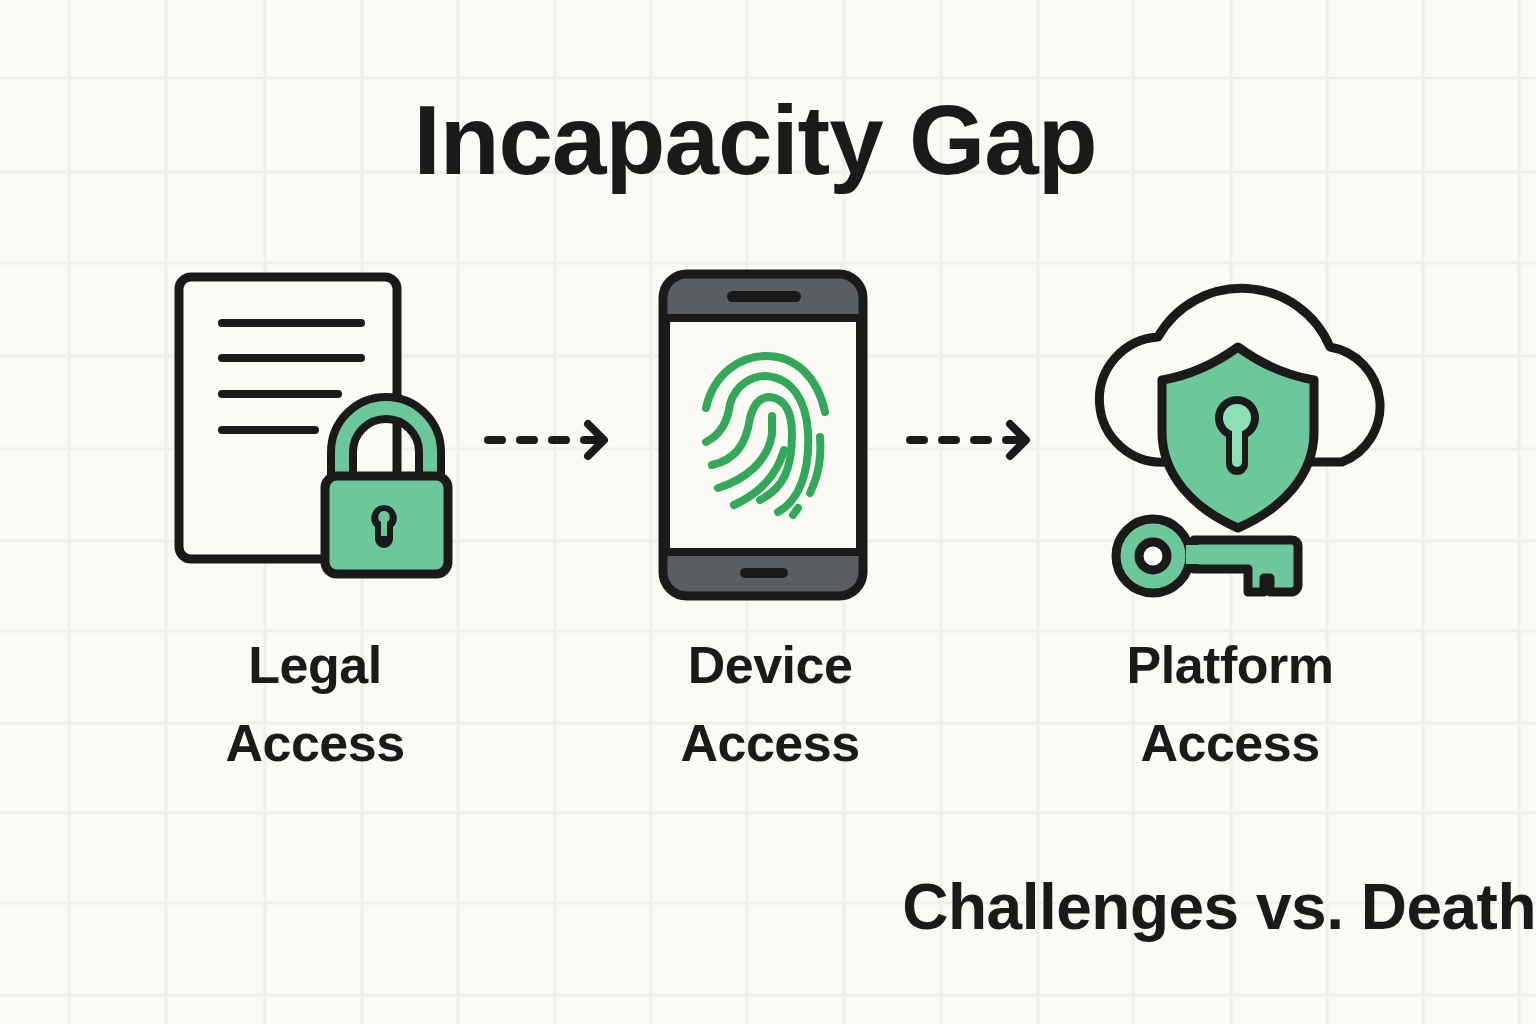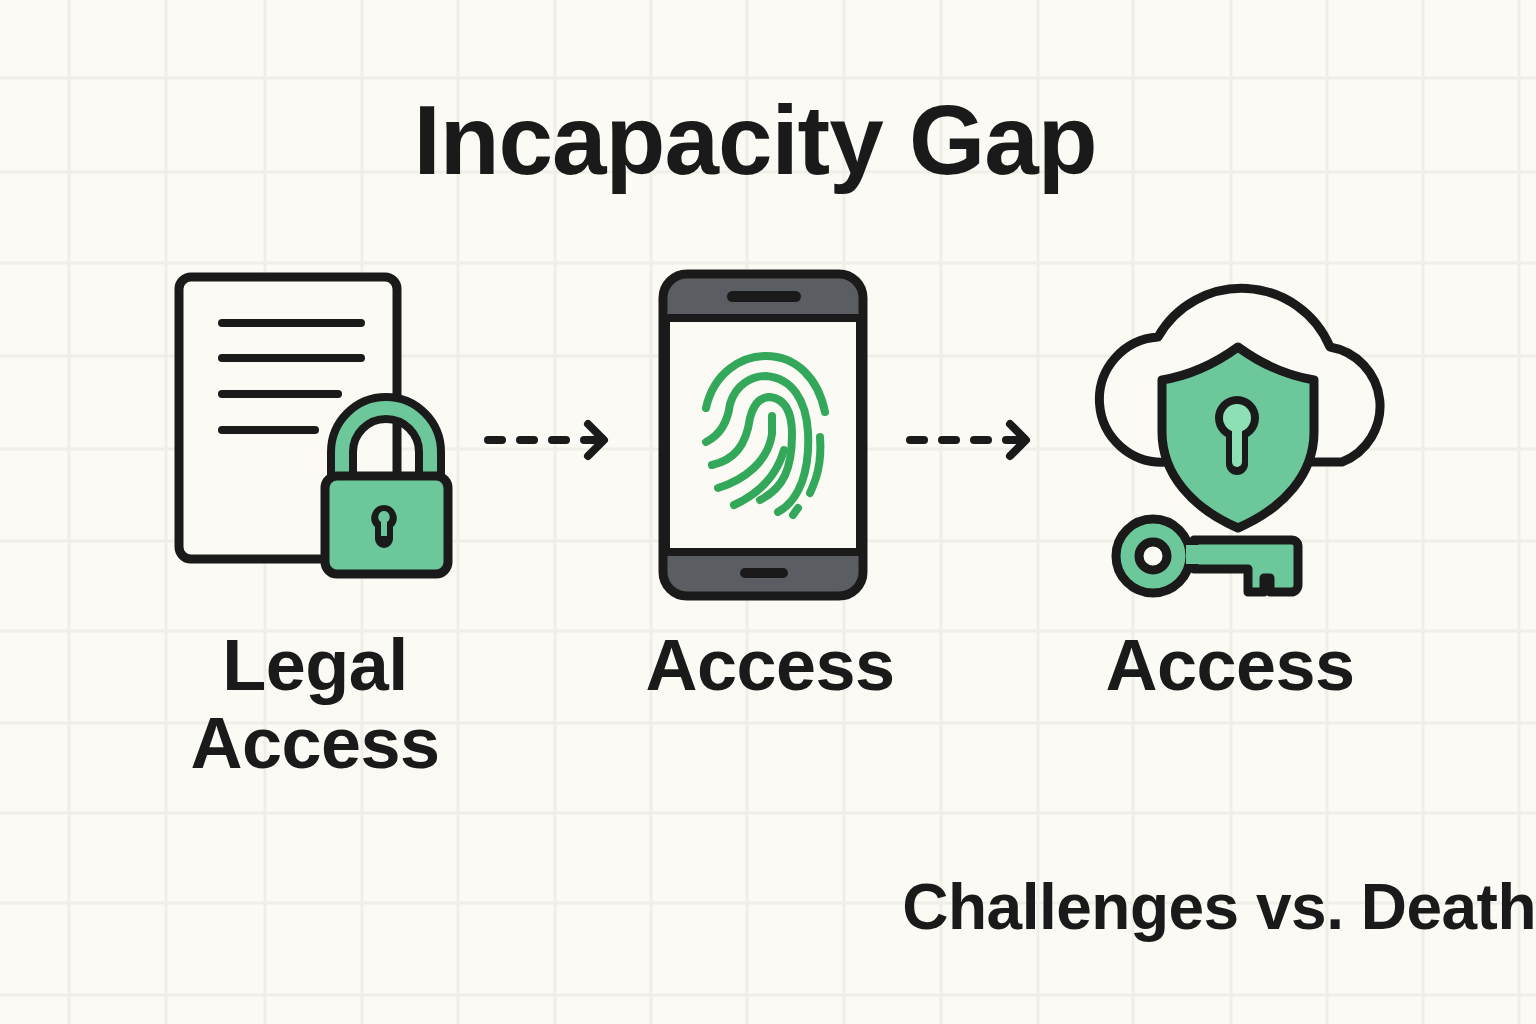--- a/index.html
+++ b/index.html
@@ -16,21 +16,21 @@
     letter-spacing:-1px; margin:9px;
   }
   .subtitle {
     position:absolute; left:0; width:1528px; top:854px;
     text-align:right; font-weight:700; font-size:64px; line-height:90px;
     letter-spacing:-0.5px; margin:8px;
   }
   .icon { position:absolute; }
   .label {
     position:absolute; text-align:center; font-weight:700;
-    font-size:72px; line-height:78px; letter-spacing:-0.5px;
+    font-size:52px; line-height:78px; letter-spacing:-0.5px;
   }
   .label span { display:block; }
   .arrow { position:absolute; }
 </style>
 </head>
 <body>
 
 <svg class="grid" width="1536" height="1024" viewBox="0 0 1536 1024">
   <g stroke="#efeee7" stroke-width="3">
     <line x1="69" y1="0" x2="69" y2="1024"></line>
@@ -107,20 +107,21 @@
     <path d="M706 442 C722 434 728 420 730 404 C736 384 752 376 766 376 C792 378 806 400 808 432 C810 470 800 500 778 512"></path>
     <path d="M712 465 C734 460 746 446 750 418 C754 402 762 397 770 397 C786 399 792 414 792 434 C792 468 784 488 760 500"></path>
     <path d="M718 488 C744 480 768 462 772 434 C772 424 772 420 772 416"></path>
     <path d="M734 505 C756 495 776 478 784 450"></path>
     <path d="M820 437 C822 464 816 480 810 493"></path>
     <path d="M798 508 L793 515"></path>
   </g>
 </svg>
 
 <div class="label" style="left:630px;top:626px;width:280px;">
+  <span>Device</span>
   <span>Access</span>
 </div>
 
 <svg class="arrow" style="left:898px;top:418px" width="142" height="46" viewBox="898 418 142 46">
   <g stroke="#1a1a1a" stroke-width="8" stroke-linecap="round" fill="none">
     <line x1="910" y1="440" x2="924" y2="440"></line>
     <line x1="942" y1="440" x2="956" y2="440"></line>
     <line x1="974" y1="440" x2="988" y2="440"></line>
     <line x1="1006" y1="440" x2="1024" y2="440"></line>
     <polyline points="1010,424 1026,440 1010,456" stroke-linejoin="round"></polyline>
@@ -138,16 +139,17 @@
   </g>
   <g>
     <path d="M1194 540 H1292 A6 6 0 0 1 1298 546 V585 A7 7 0 0 1 1291 592 H1270 V578 H1264 V592 H1248 V569 H1194 Z" fill="#6cc79a" stroke="#1a1a1a" stroke-width="9" stroke-linejoin="round"></path>
     <circle cx="1153" cy="556" r="37" fill="#6cc79a" stroke="#1a1a1a" stroke-width="9"></circle>
     <circle cx="1153" cy="556" r="14" fill="#fcfaf4" stroke="#1a1a1a" stroke-width="9"></circle>
     <rect x="1186" y="545" width="14" height="19" fill="#6cc79a"></rect>
   </g>
 </svg>
 
 <div class="label" style="left:1070px;top:626px;width:320px;">
+  <span>Platform</span>
   <span>Access</span>
 </div>
 
 <h2 class="subtitle">Challenges vs. Death</h2>
 
 </body></html>

